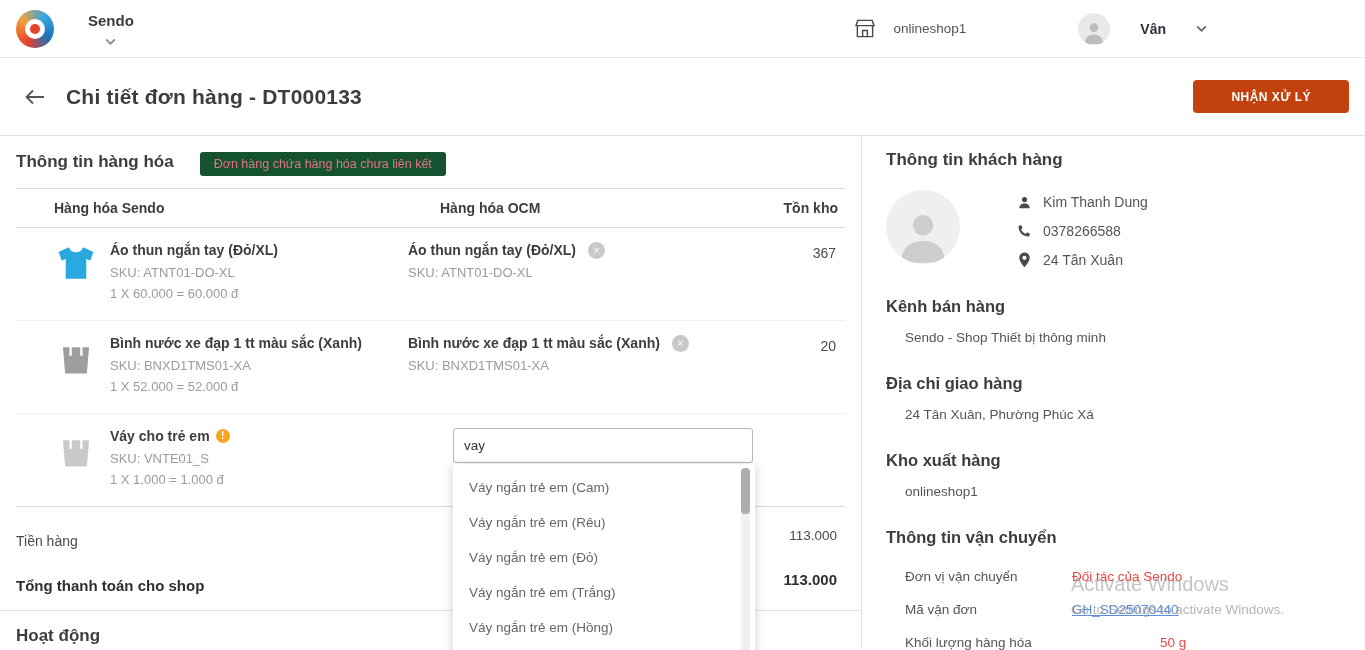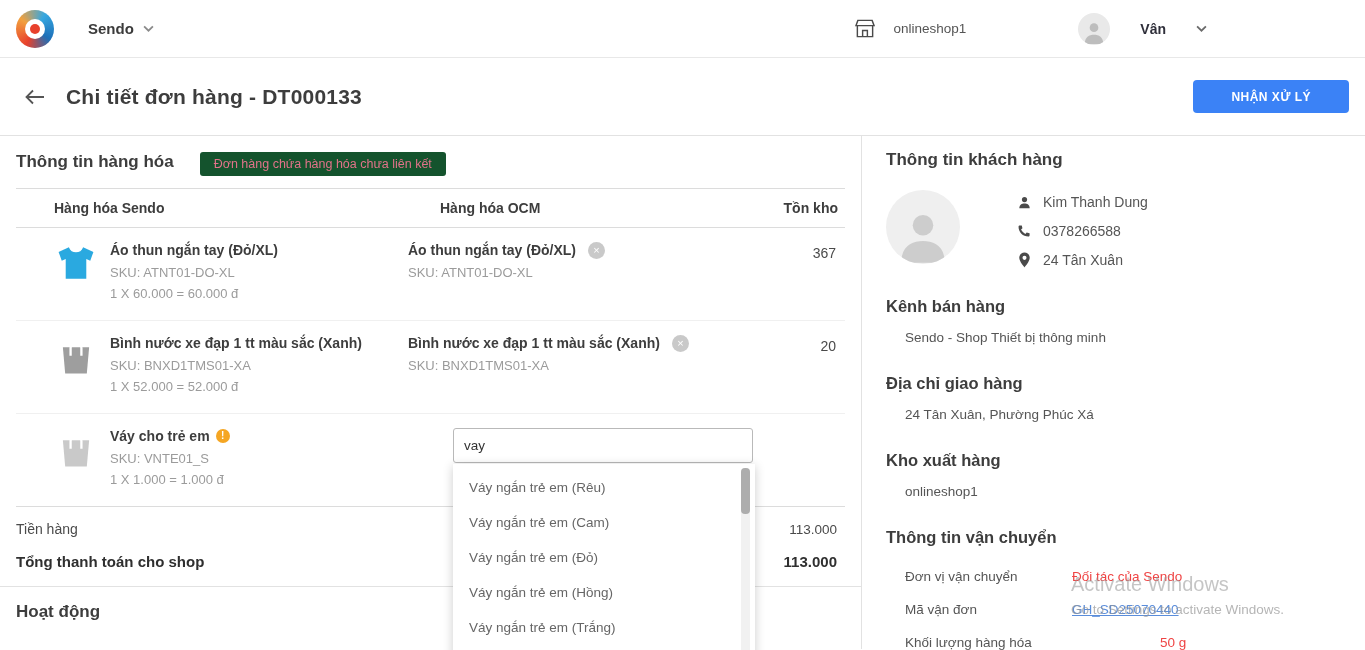--- a/index.html
+++ b/index.html
@@ -11,37 +11,37 @@
 
   
   .topbar { height:58px; display:flex; align-items:center; justify-content:space-between;
             padding:0 16px; border-bottom:1px solid #e8e8e8; background:#fff; }
   .topbar-left { display:flex; align-items:center; }
   .logo { width:38px; height:38px; border-radius:50%; position:relative; flex:0 0 auto;
           background: conic-gradient(from 210deg,#e8412c,#f2a03d 95deg,#35a7e0 185deg,#1d6fb8 275deg,#e8412c 360deg); }
   .logo::after { content:""; position:absolute; inset:9px; background:#fff; border-radius:50%; }
   .logo-dot { position:absolute; width:10px; height:10px; background:#e8412c; border-radius:50%;
               top:14px; left:14px; z-index:1; }
-  .brand-wrap { display:flex; align-items:center; gap:9px; margin-left:34px; cursor:pointer; }
+  .brand-wrap { display:flex; align-items:center; gap:9px; margin-left:34px; cursor:pointer;flex-direction:column; }
   .brand { font-weight:bold; font-size:15px; color:#3b3b3b; }
   .topbar-right { display:flex; align-items:center; padding-right:142px; }
   .shop-wrap { display:flex; align-items:center; gap:16px; cursor:pointer; margin-right:112px; }
   .shop-name { font-size:13.5px; color:#555; }
   .user-wrap { display:flex; align-items:center; gap:30px; cursor:pointer; }
   .avatar-sm { width:32px; height:32px; border-radius:50%; background:#e9e9e9; overflow:hidden;
                display:flex; align-items:flex-end; justify-content:center; }
   .user-name { font-size:14px; font-weight:bold; color:#2f2f3a; }
 
   
   .page-header { height:78px; display:flex; align-items:center; padding:0 16px 0 20px;
                  border-bottom:1px solid #e2e2e2; }
   .back-btn { width:30px; height:30px; display:flex; align-items:center; justify-content:center;
               margin-right:16px; cursor:pointer; }
   .page-title { font-size:21px; font-weight:bold; color:#3d3d3d; letter-spacing:.2px; }
-  .action-btn { margin-left:auto; background:#3b82f6; color:#fff; border:none; border-radius:4px;
+  .action-btn { margin-left:auto; background:#c2410c; color:#fff; border:none; border-radius:4px;
                 font-family:inherit; font-size:12px; font-weight:bold; letter-spacing:.5px;
                 padding:0 38px; height:33px; cursor:pointer; }
 
   
   .main { display:flex; height:513px; }
   .left-col { width:862px; flex:0 0 862px; border-right:1px solid #e2e2e2; position:relative; }
   .right-col { flex:1; padding:14px 24px 0 24px; position:relative; }
 
   
   .section-head { display:flex; padding:16px 16px 12px; gap:26px; }
@@ -77,21 +77,21 @@
                padding:0 10px; font-family:inherit; font-size:13.5px; color:#333; outline:none;
                margin-left:45px; display:block; }
   .dropdown { position:absolute; left:45px; top:36px; width:302px; height:232px; background:#fff;
               box-shadow:0 2px 10px rgba(0,0,0,.2); z-index:30; padding-top:6px; }
   .dd-item { padding:10px 16px; font-size:13.5px; color:#666; cursor:pointer; white-space:nowrap; }
   .dd-track { position:absolute; top:4px; right:5px; bottom:6px; width:9px; background:#f1f1f1; border-radius:4px; }
   .dd-thumb { position:absolute; top:0; left:0; width:9px; height:46px; background:#adadad; border-radius:4px; cursor:grab; }
 
   .summary { margin:0 16px; border-top:1px solid #dcdcdc; }
   .sum-row { display:flex; justify-content:space-between; align-items:center; padding:14px 8px 6px 0; }
-  .sum-label { font-size:14px; color:#4a4a4a; }
+  .sum-label { font-size:14px; color:#4a4a4a;margin-top:12px; }
   .sum-value { font-size:13.5px; color:#4a4a4a; }
   .sum-row.total { padding:10px 8px 16px 0; }
   .sum-row.total .sum-label, .sum-row.total .sum-value { font-weight:bold; font-size:15px; color:#2f2f2f; }
 
   .activity-sep { border-top:1px solid #e2e2e2; }
   .activity-title { font-size:17px; font-weight:bold; color:#3d3d3d; padding:15px 16px; }
 
   
   .r-title { font-size:17px; font-weight:bold; color:#3d3d3d; }
   .cust-block { display:flex; margin-top:20px; gap:56px; }
@@ -237,25 +237,25 @@
           </span>
           <div>
             <div class="prod-name"><span>Váy cho trẻ em</span><span class="warn-chip">!</span></div>
             <div class="prod-sku">SKU: VNTE01_S</div>
             <div class="prod-price">1 X 1.000 = 1.000 đ</div>
           </div>
         </div>
         <div class="cell-ocm">
           <input class="ocm-input" type="text" value="vay" style="">
           <div class="dropdown">
+            <div class="dd-item">Váy ngắn trẻ em (Cam)</div>
             <div class="dd-item">Váy ngắn trẻ em (Rêu)</div>
-            <div class="dd-item">Váy ngắn trẻ em (Cam)</div>
             <div class="dd-item">Váy ngắn trẻ em (Đỏ)</div>
+            <div class="dd-item">Váy ngắn trẻ em (Trắng)</div>
             <div class="dd-item">Váy ngắn trẻ em (Hồng)</div>
-            <div class="dd-item">Váy ngắn trẻ em (Trắng)</div>
             <div class="dd-track">
               <div class="dd-thumb"></div>
             </div>
           </div>
         </div>
         <div class="cell-stock"></div>
       </div>
     </div>
 
     <div class="summary">

